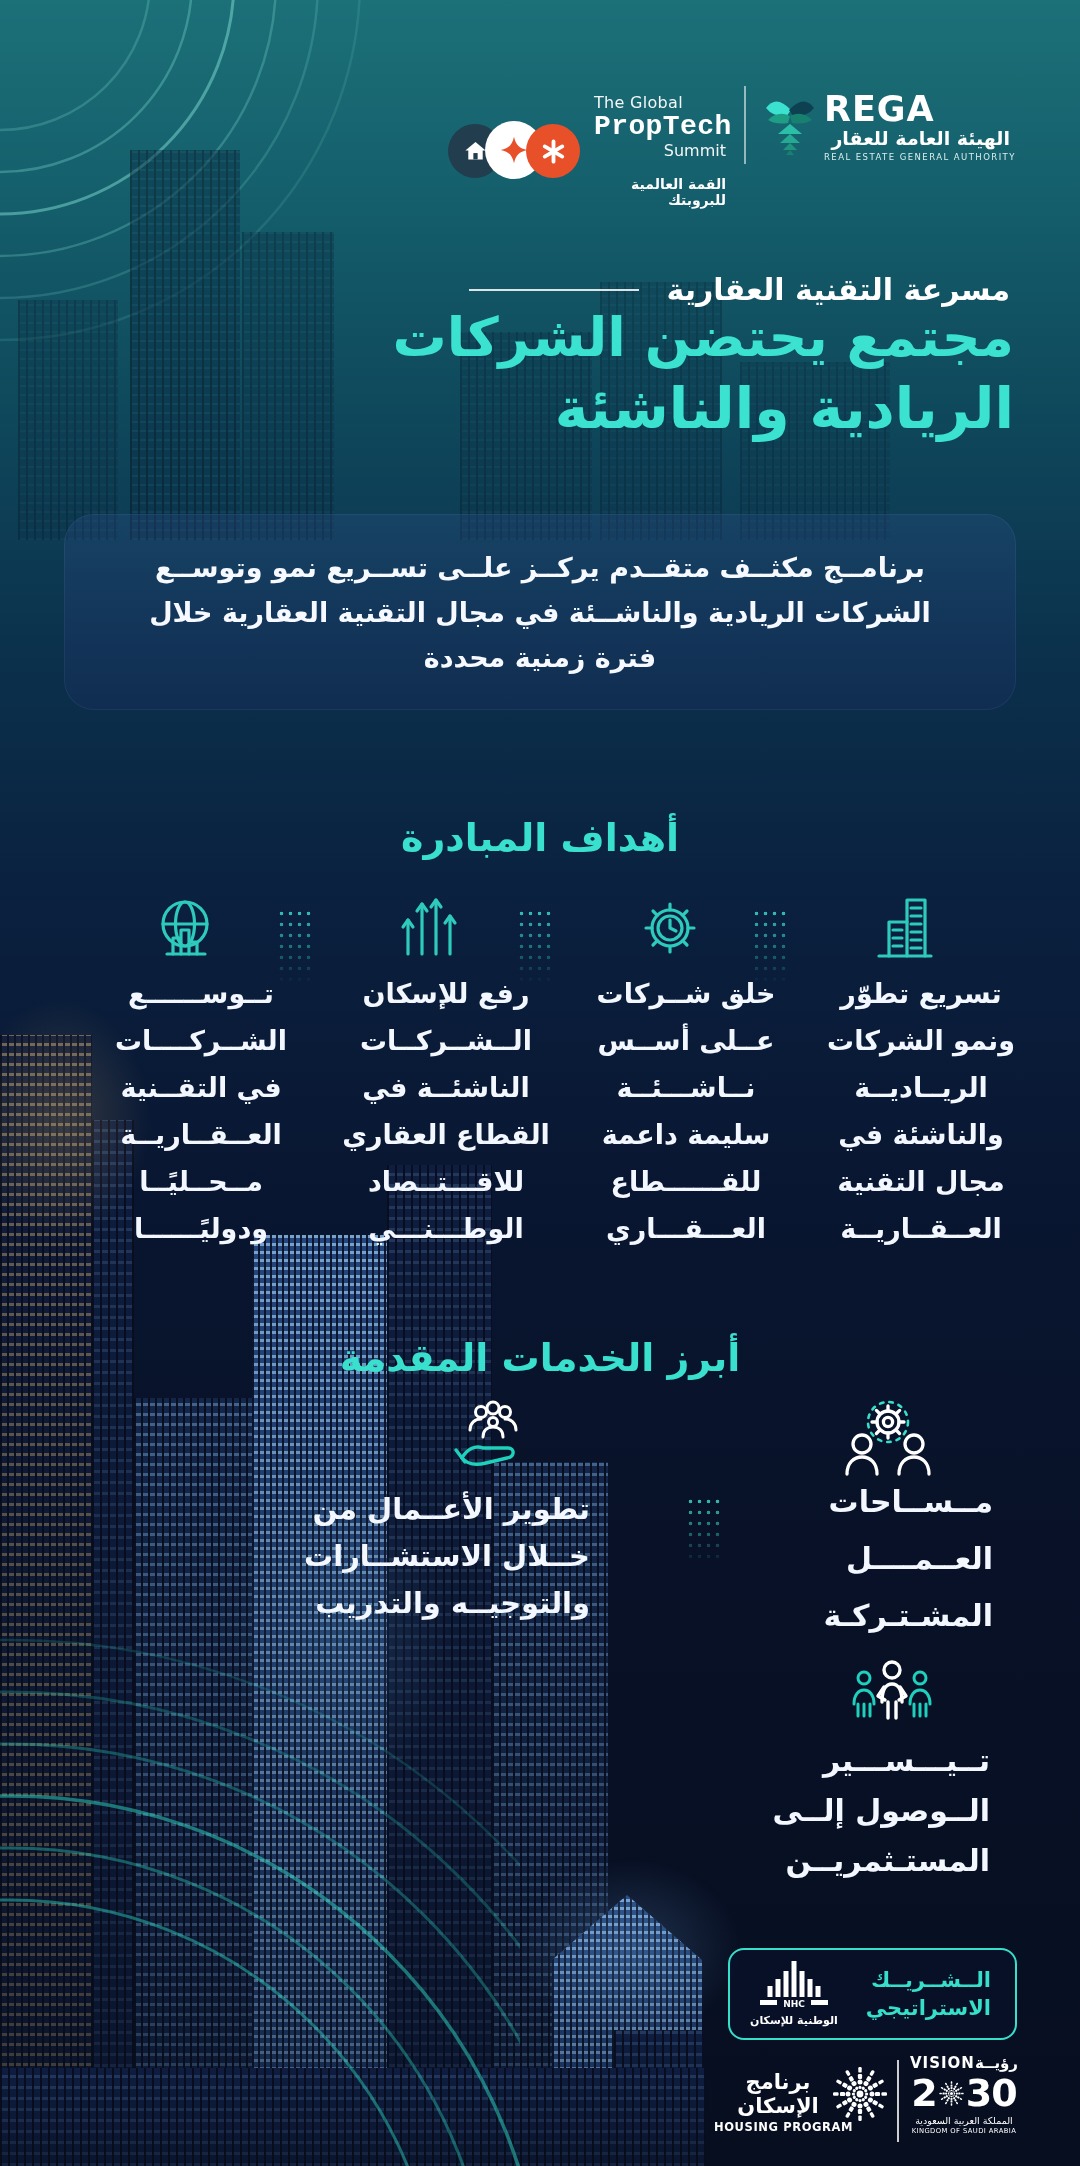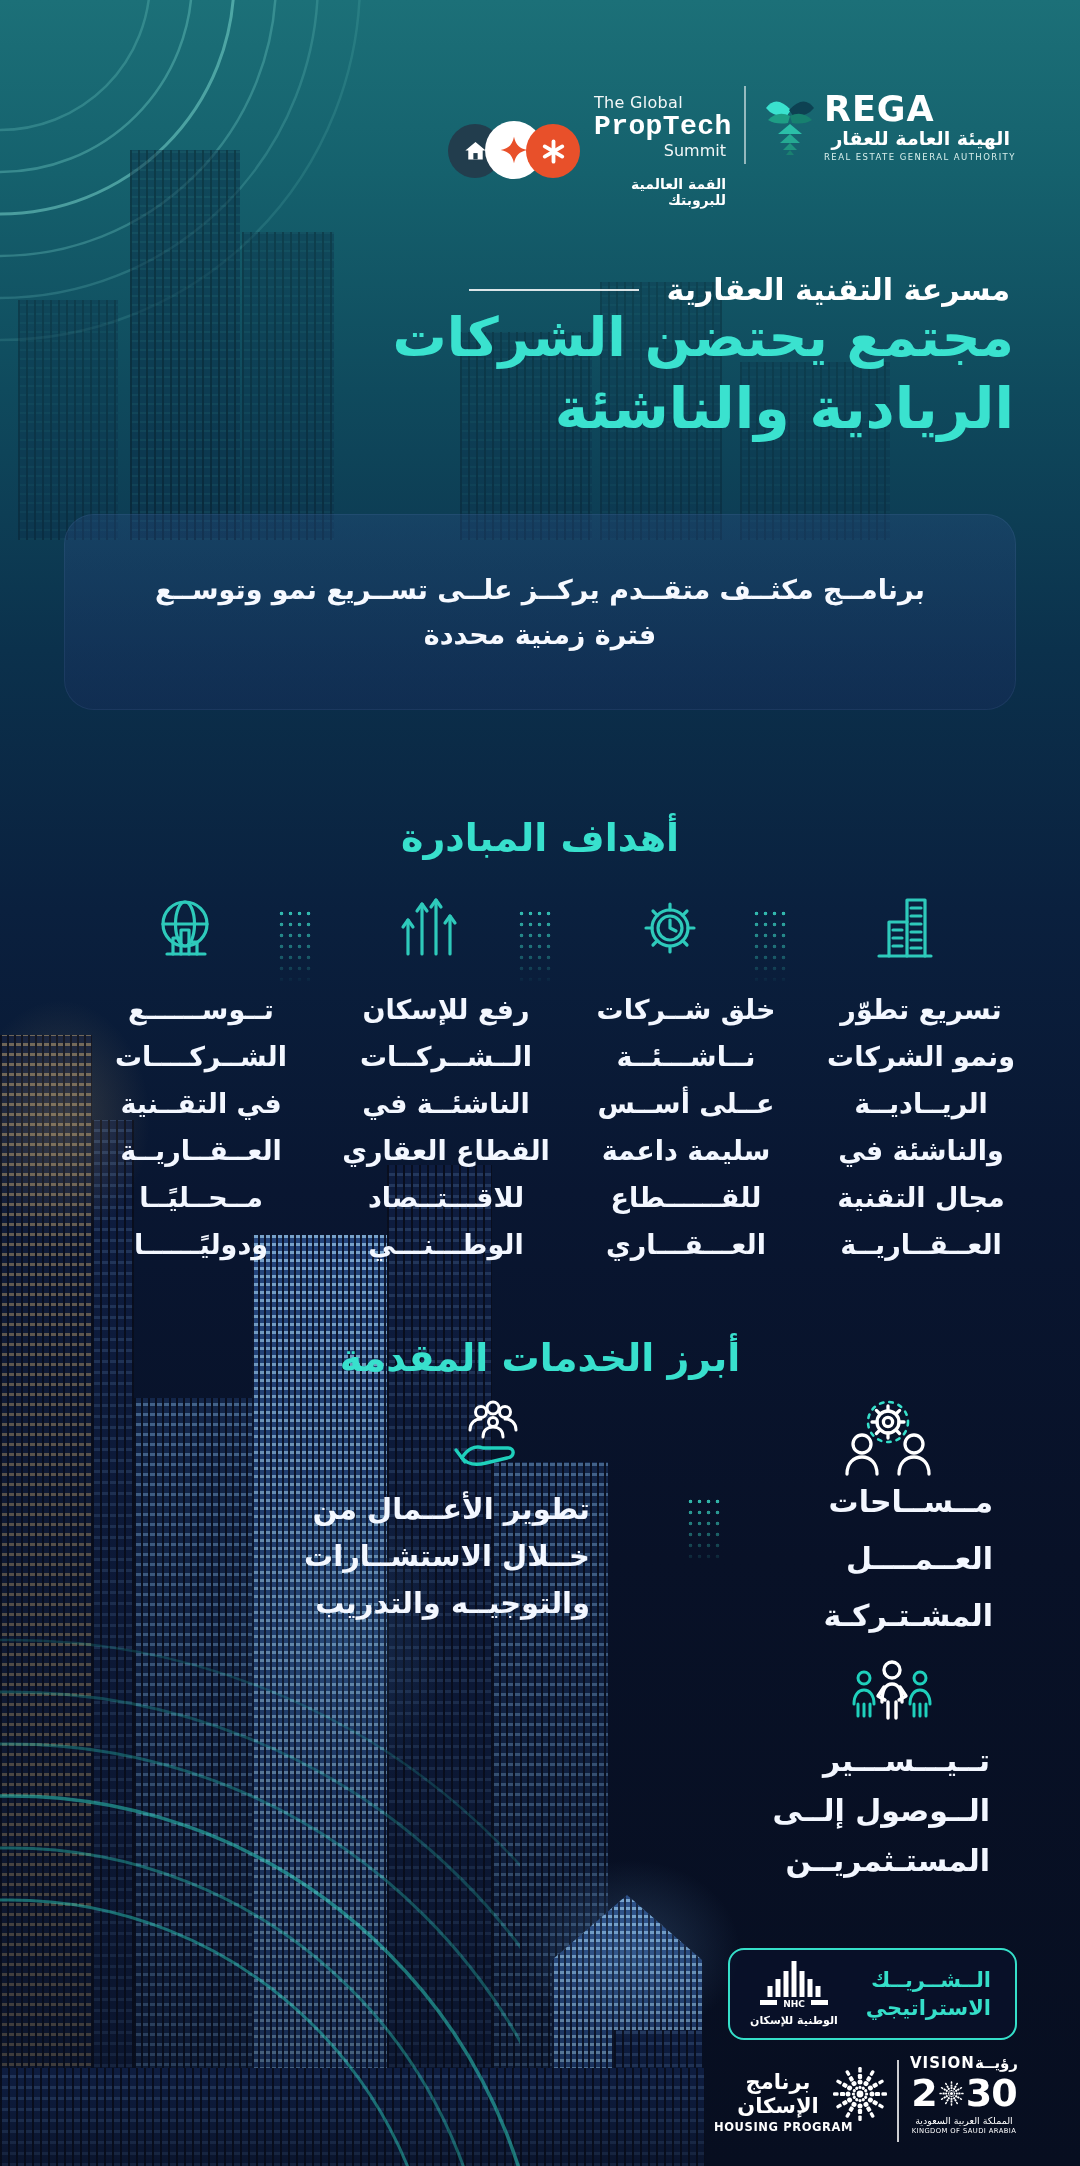--- a/index.html
+++ b/index.html
@@ -57,21 +57,21 @@
   .desc{position:absolute;left:64px;top:514px;width:952px;height:196px;border-radius:30px;
     background:linear-gradient(180deg,rgba(47,80,140,.28),rgba(25,45,95,.38));
     box-shadow:inset 0 0 0 1px rgba(140,180,235,.09);
     display:flex;flex-direction:column;justify-content:center;text-align:center;direction:rtl;
     color:#f6f9ff;font-size:27px;font-weight:700;line-height:45px;padding:0 40px;}
   
   .h-goals{position:absolute;left:0;right:0;top:816px;text-align:center;font-size:38px;font-weight:700;color:#38e0cd;direction:rtl;}
   .goal{position:absolute;top:888px;width:240px;text-align:center;}
   .g1{left:785px;} .g2{left:550px;} .g3{left:310px;} .g4{left:65px;}
   .gicon{height:78px;display:flex;align-items:flex-end;justify-content:center;}
-  .glines{margin-top:20px;font-size:27px;font-weight:700;color:#f3f7ff;line-height:47px;direction:rtl;padding-left:32px;}
+  .glines{margin-top:4px;font-size:27px;font-weight:700;color:#f3f7ff;line-height:47px;direction:rtl;padding-left:32px;}
   .dots-v{position:absolute;width:36px;height:76px;top:908px;
     background-image:radial-gradient(circle,rgba(61,224,202,.9) 1.5px,transparent 2.1px);
     background-size:9px 11px;
     -webkit-mask-image:linear-gradient(180deg,rgba(0,0,0,.95),rgba(0,0,0,0));
     mask-image:linear-gradient(180deg,rgba(0,0,0,.95),rgba(0,0,0,0));}
   .d1{left:752px;} .d2{left:517px;} .d3{left:277px;}
   
   .h-svc{position:absolute;left:0;right:0;top:1336px;text-align:center;font-size:38px;font-weight:700;color:#38e0cd;direction:rtl;}
   .svc-icon{position:absolute;}
   .svc-text{position:absolute;direction:rtl;text-align:right;font-weight:700;color:#f3f7ff;}
@@ -228,20 +228,21 @@
 
     <div class="kicker">
       <div class="kline"></div>
       <div class="ktext">مسرعة التقنية العقارية</div>
     </div>
     <div class="title1">مجتمع يحتضن الشركات</div>
     <div class="title2">الريادية والناشئة</div>
 
     <div class="desc">
       <div>برنامــج مكثــف متقــدم يركــز علــى تســريع نمو وتوســع</div>
+      <div>الشركات الريادية والناشــئة في مجال التقنية العقارية خلال</div>
       <div>فترة زمنية محددة</div>
     </div>
 
     <div class="h-goals">أهداف المبادرة</div>
 
     <div class="goal g1">
       <div class="gicon">
         <svg width="76" height="76" viewBox="0 0 76 76" fill="none" stroke="#2ecabb" stroke-width="3.2" stroke-linecap="round" stroke-linejoin="round">
           <path d="M12 66H64"></path>
             <path d="M40 66V10h18v56"></path>
@@ -264,22 +265,22 @@
       <div class="gicon">
         <svg width="76" height="76" viewBox="0 0 76 76" fill="none" stroke="#2ecabb" stroke-width="3.2" stroke-linecap="round">
           <circle cx="38" cy="38" r="18"></circle>
             <circle cx="38" cy="38" r="12"></circle>
           <path d="M38 38V30M38 38l6 3"></path>
           <path d="M38 14v6M38 56v6M14 38h6M56 38h6M21 21l4.3 4.3M50.7 50.7 55 55M55 21l-4.3 4.3M25.3 50.7 21 55"></path>
         </svg>
       </div>
       <div class="glines">
         <div>خلق شــركات</div>
+        <div>عــلى أســس</div>
         <div>نــاشـــئــة</div>
-        <div>عــلى أســس</div>
         <div>سليمة داعمة</div>
         <div>للقــــــطاع</div>
         <div>العـــقـــاري</div>
       </div>
     </div>
 
     <div class="goal g3">
       <div class="gicon">
         <svg width="76" height="76" viewBox="0 0 76 76" fill="none" stroke="#2ecabb" stroke-width="3.2" stroke-linecap="round" stroke-linejoin="round">
           <path d="M16 64V30M30 64V14M44 64V10M58 64V26"></path>

